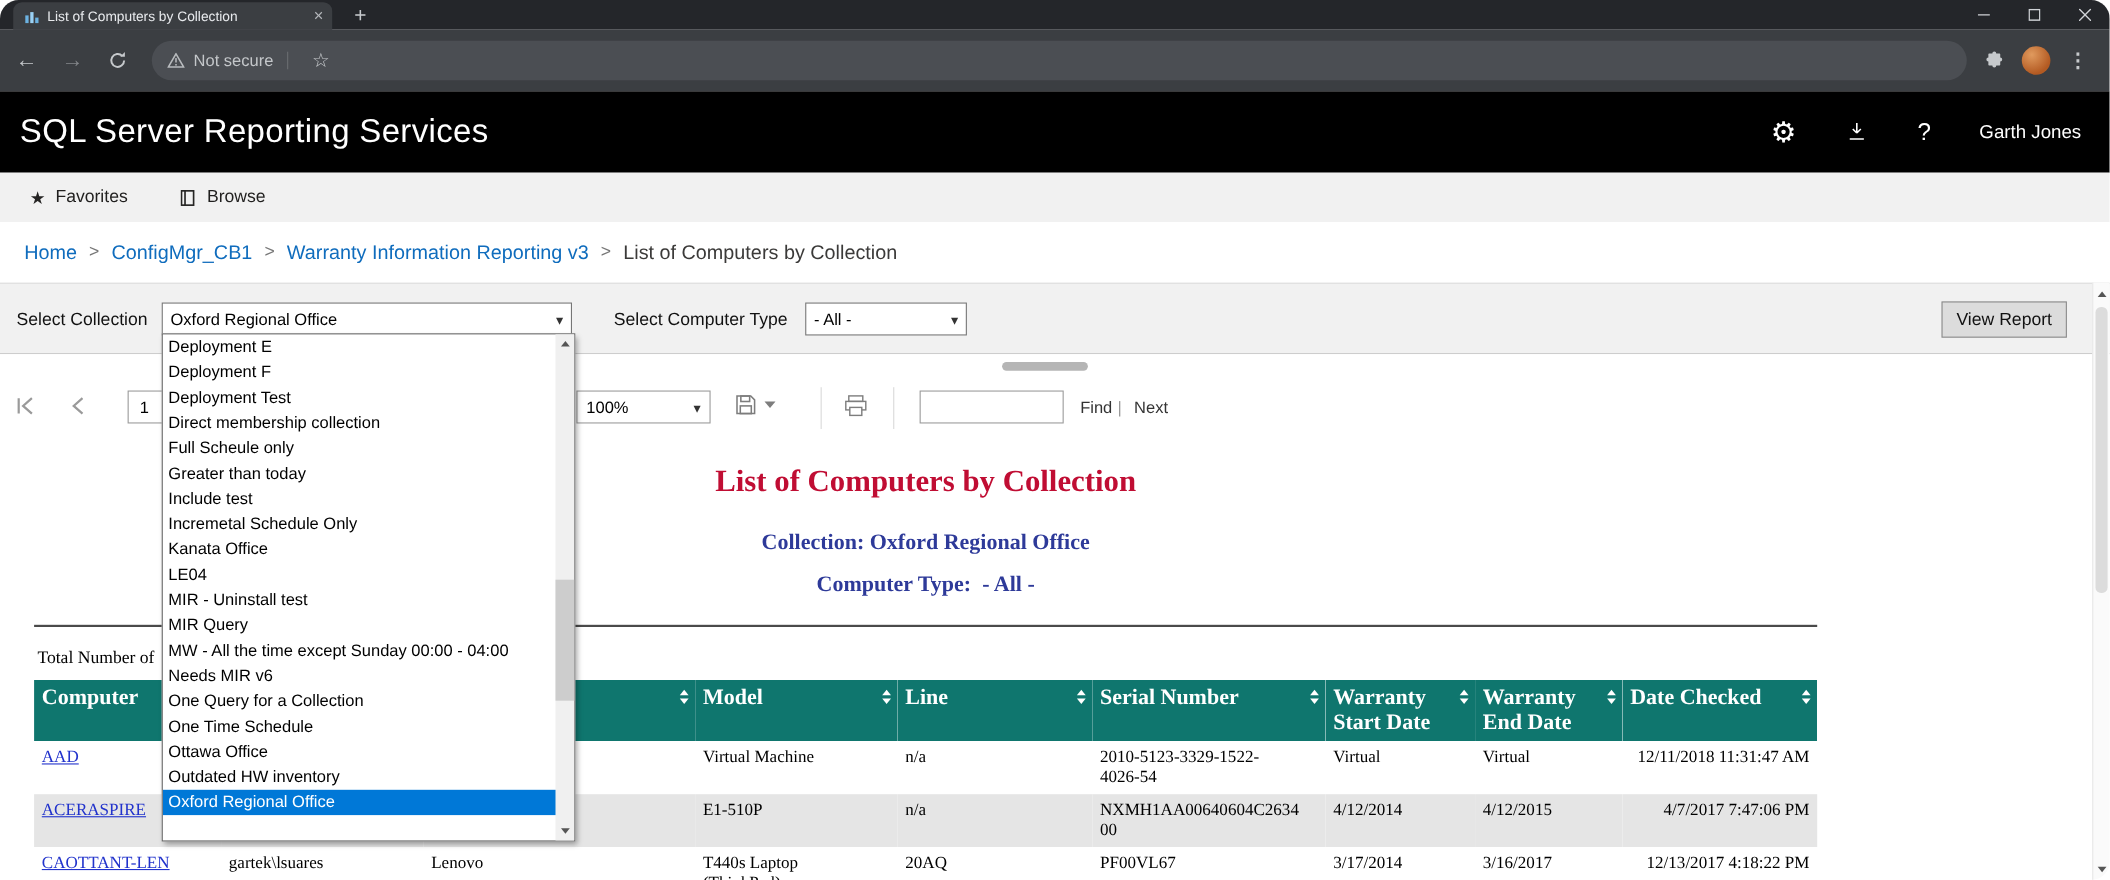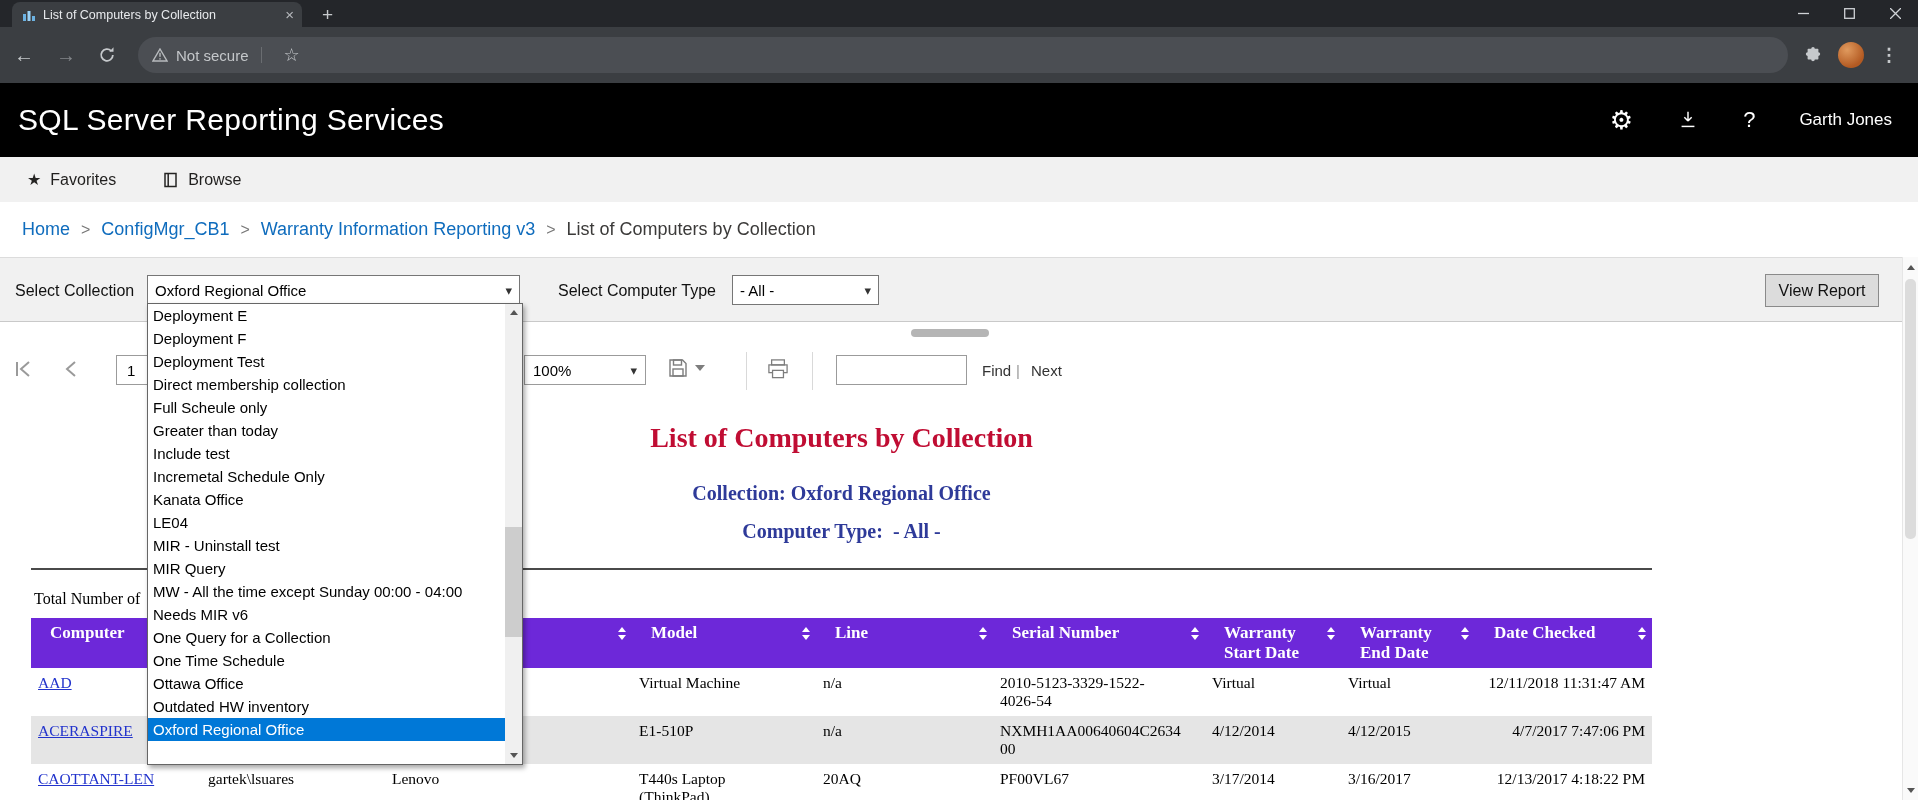--- a/index.html
+++ b/index.html
@@ -1,18 +1,18 @@
 <!DOCTYPE html>
 <html><head>
 <meta charset="utf-8">
 <style>
   * { margin:0; padding:0; box-sizing:border-box; }
   html,body { width:1918px; height:800px; }
   body { font-family:"Liberation Sans", sans-serif; background:#fff; }
-  .root { position:relative; width:1918px; height:800px; overflow:hidden; background:#fff; }
+  .root { position:relative; width:1918px; height:800px; overflow:hidden; background:#fff;border-radius:17px; }
 
   
   .tabbar { position:absolute; left:0; top:0; width:1918px; height:27px; background:#24262a; display:flex; align-items:flex-end; }
   .tab { position:relative; margin-left:12px; width:290px; height:25px; background:#3b3e42; border-radius:8px 8px 0 0; display:flex; align-items:center; padding:0 8px 0 10px; }
   .favicon { display:flex; margin-right:7px; }
   .tab-title { color:#e8eaed; font-size:12.5px; white-space:nowrap; overflow:hidden; flex:1; }
   .tab-close { color:#b5b8bc; font-size:15px; margin-left:6px; cursor:pointer; }
   .newtab { color:#c6c9cc; font-size:19px; margin-left:12px; height:25px; display:flex; align-items:center; padding:0 8px; }
   .wincontrols { margin-left:auto; display:flex; height:27px; align-self:flex-start; }
   .winbtn { width:46px; height:27px; display:flex; align-items:center; justify-content:center; }
@@ -76,21 +76,21 @@
 
   .r-title { position:absolute; top:100px; left:0; width:1683px; text-align:center; font-family:"Liberation Serif",serif; font-weight:bold; font-size:28px; color:#c00d33; }
   .r-sub { position:absolute; left:0; width:1683px; text-align:center; font-family:"Liberation Serif",serif; font-weight:bold; font-size:20px; color:#2e3a99; white-space:pre; }
   .r-sub1 { top:160px; }
   .r-sub2 { top:198px; }
   .r-hr { position:absolute; top:246px; left:31px; width:1621px; border-top:2px solid #4a4a4a; }
   .r-total { position:absolute; top:268px; left:34px; font-family:"Liberation Serif",serif; font-size:16px; color:#000; }
 
   
   .rpt-table { position:absolute; top:296px; left:31px; width:1621px; border-collapse:collapse; table-layout:fixed; font-family:"Liberation Serif",serif; }
-  .rpt-table th { position:relative; background:#6d28d9; color:#fff; text-align:left; vertical-align:top; font-size:17px; font-weight:bold; padding:5px 20px 5px 19px; height:48px; }
+  .rpt-table th { position:relative; background:#0f766e; color:#fff; text-align:left; vertical-align:top; font-size:20px; font-weight:bold; padding:5px 20px 5px 7px; height:48px; }
   .sort-icon { position:absolute; right:6px; top:9px; display:flex; flex-direction:column; cursor:pointer; }
   .sort-icon i { display:block; width:0; height:0; border-left:4px solid transparent; border-right:4px solid transparent; }
   .sort-icon .up { border-bottom:5px solid #fff; margin-bottom:3px; }
   .sort-icon .dn { border-top:5px solid #fff; }
   .rpt-table td { vertical-align:top; font-size:15.5px; color:#000; padding:6px 7px; height:47px; white-space:pre-line; }
   .rpt-table tr.shaded { background:#e5e5e5; }
   .rpt-table td.right { text-align:right; }
   .cell-link { color:#2233cc; text-decoration:underline; cursor:pointer; }
 
   

